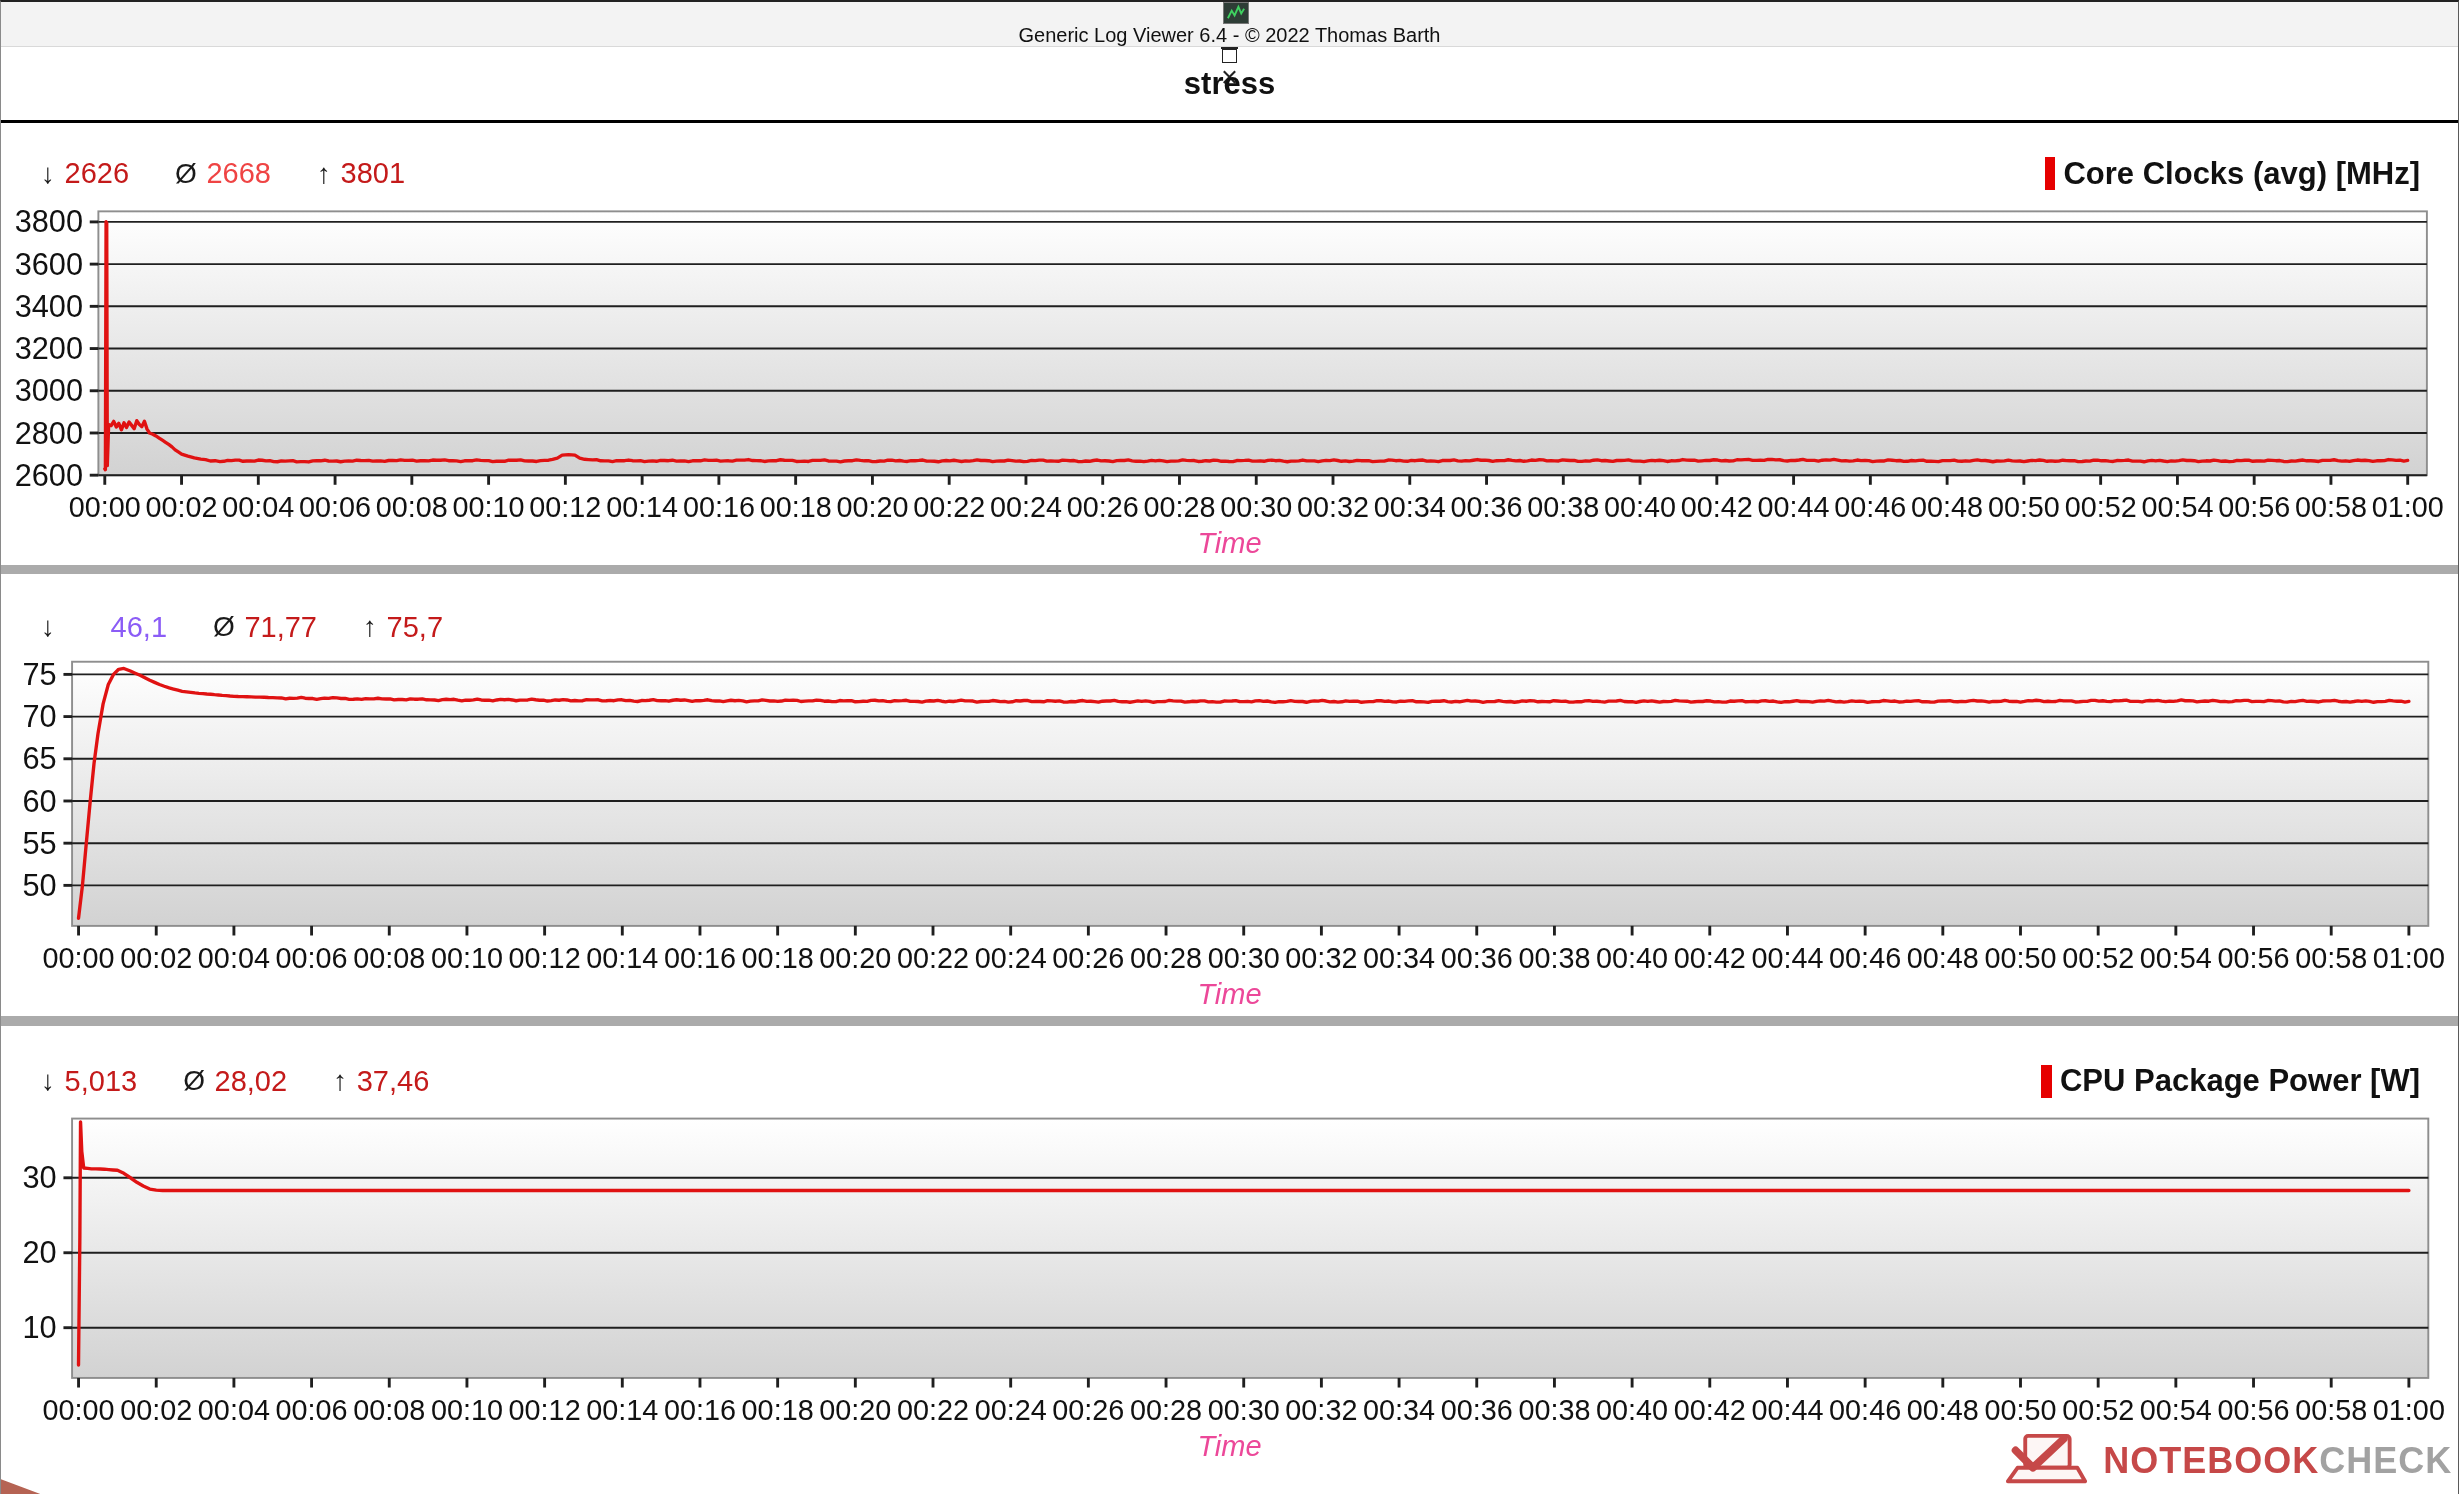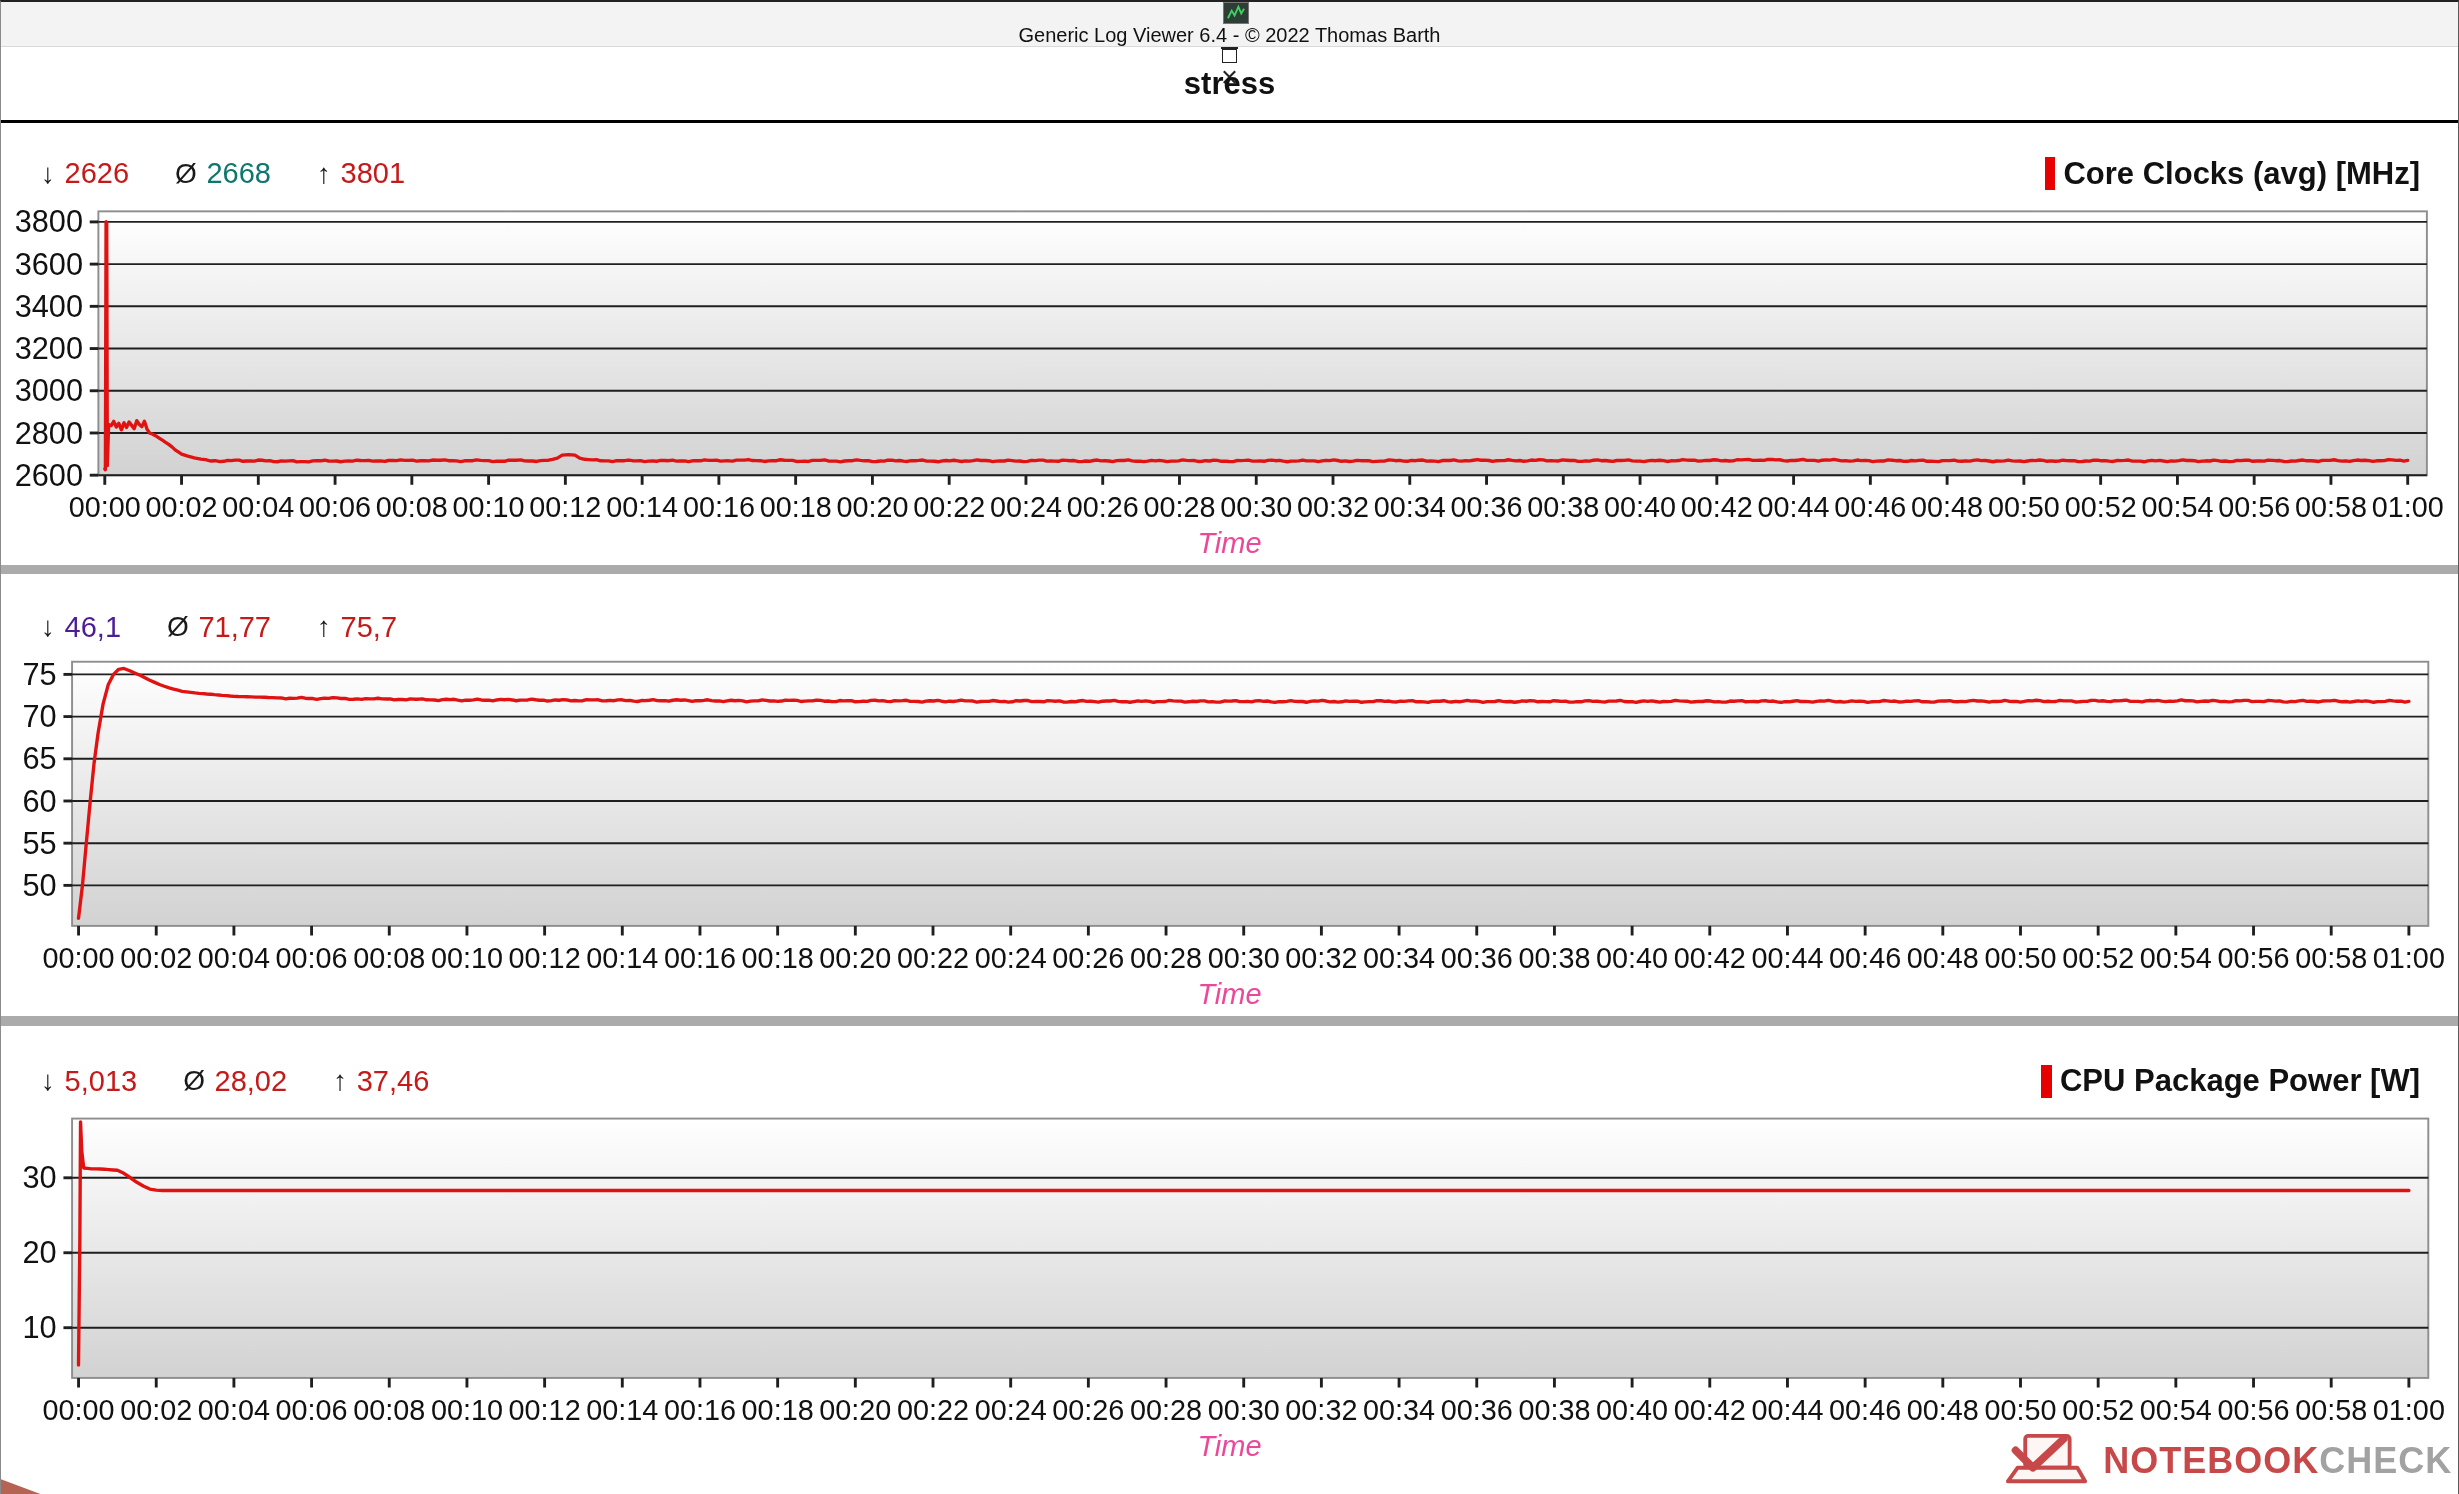--- a/index.html
+++ b/index.html
@@ -72,21 +72,21 @@
 
   <div class="panel" style="padding-top:29px;">
     <div class="stats-legend-row">
       <div class="stats">
         <span class="stat">
             <span class="stat-icon">↓</span>
             <span class="stat-val" style="color: rgb(196, 26, 26);">2626</span>
           </span>
         <span class="stat">
             <span class="stat-icon">Ø</span>
-            <span class="stat-val" style="color: #0f766e;">2668</span>
+            <span class="stat-val" style="color: #ef4444;">2668</span>
           </span>
         <span class="stat">
             <span class="stat-icon">↑</span>
             <span class="stat-val" style="color: rgb(196, 26, 26);">3801</span>
           </span>
       </div>
       <div class="legend">
         <span class="legend-marker" style="background: rgb(230, 0, 0);"></span>
         <span class="legend-label">Core Clocks (avg) [MHz]</span>
       </div>
@@ -187,21 +187,21 @@
     <div class="time-label">Time</div>
   </div>
 
   <div class="sep"></div>
 
   <div class="panel" style="padding-top:31px;">
     <div class="stats-legend-row">
       <div class="stats">
         <span class="stat">
             <span class="stat-icon">↓</span>
-            <span class="stat-val" style="color: #4c1d95;">46,1</span>
+            <span class="stat-val" style="color: #8b5cf6; margin-left: 46px;">46,1</span>
           </span>
         <span class="stat">
             <span class="stat-icon">Ø</span>
             <span class="stat-val" style="color: rgb(196, 26, 26);">71,77</span>
           </span>
         <span class="stat">
             <span class="stat-icon">↑</span>
             <span class="stat-val" style="color: rgb(196, 26, 26);">75,7</span>
           </span>
       </div>

